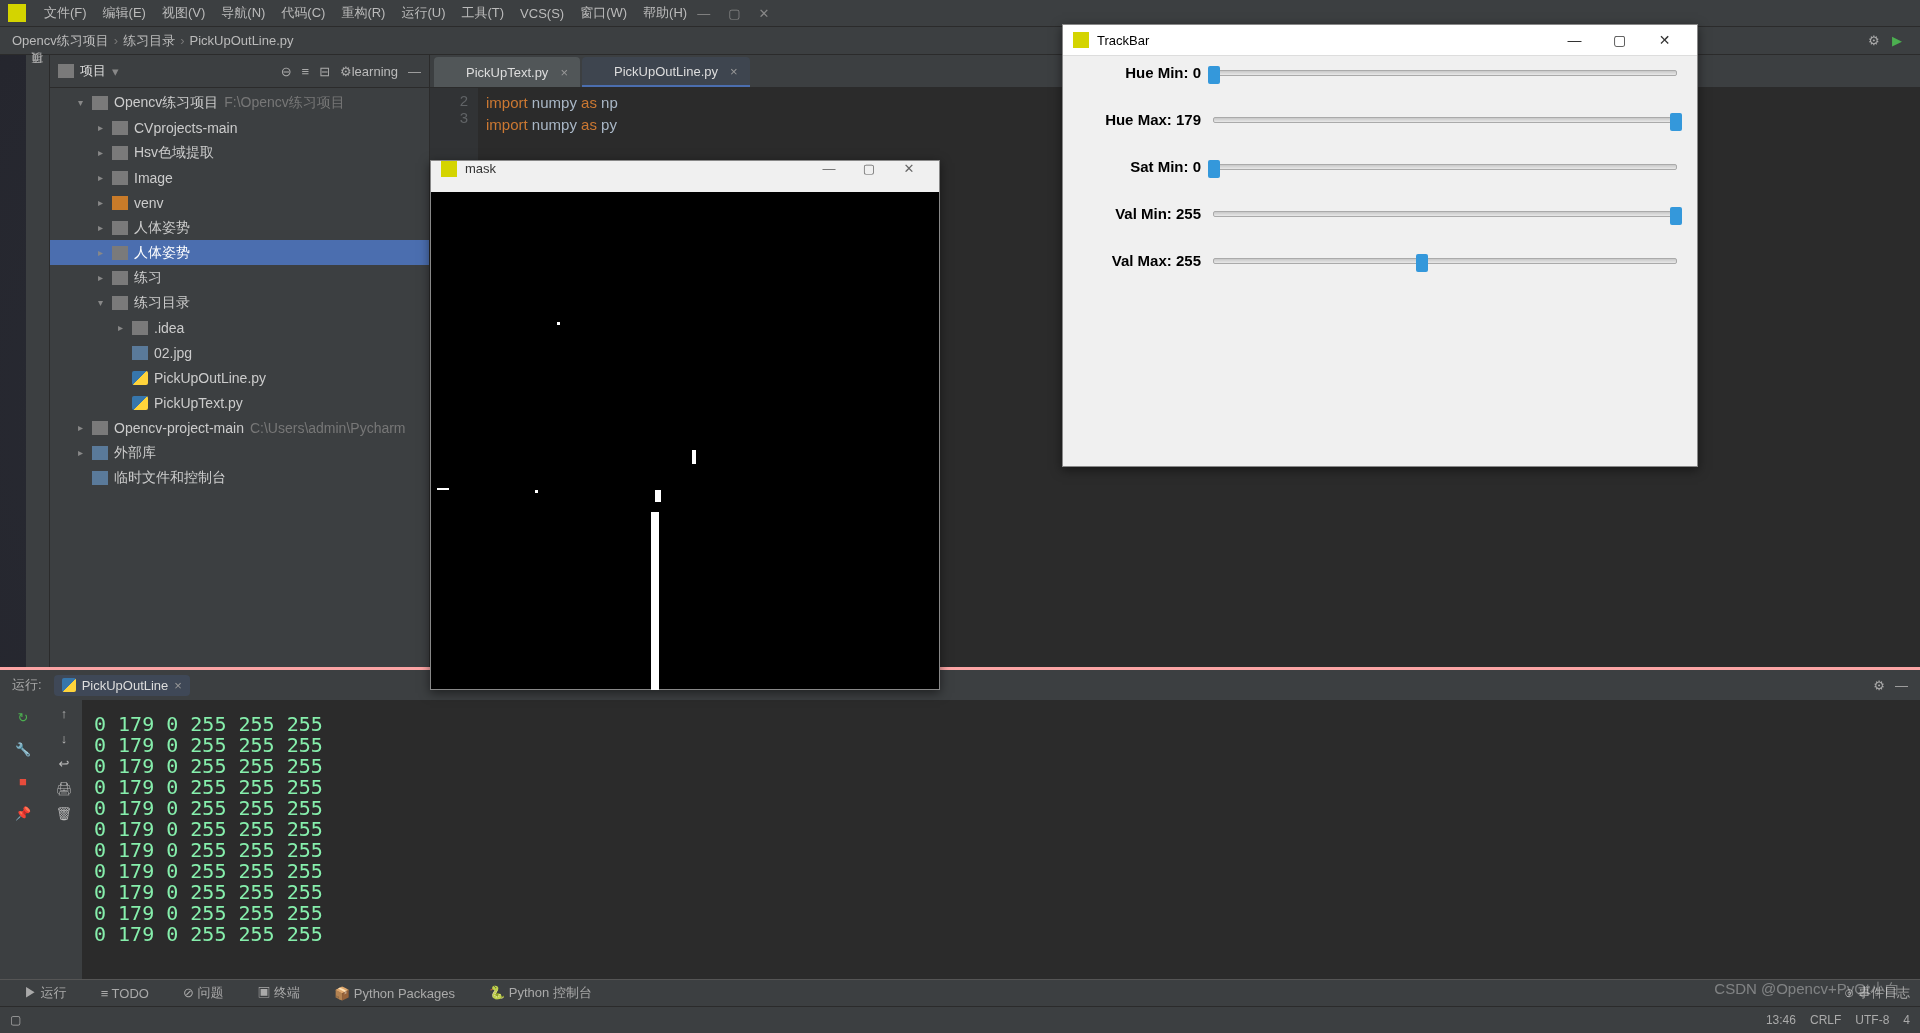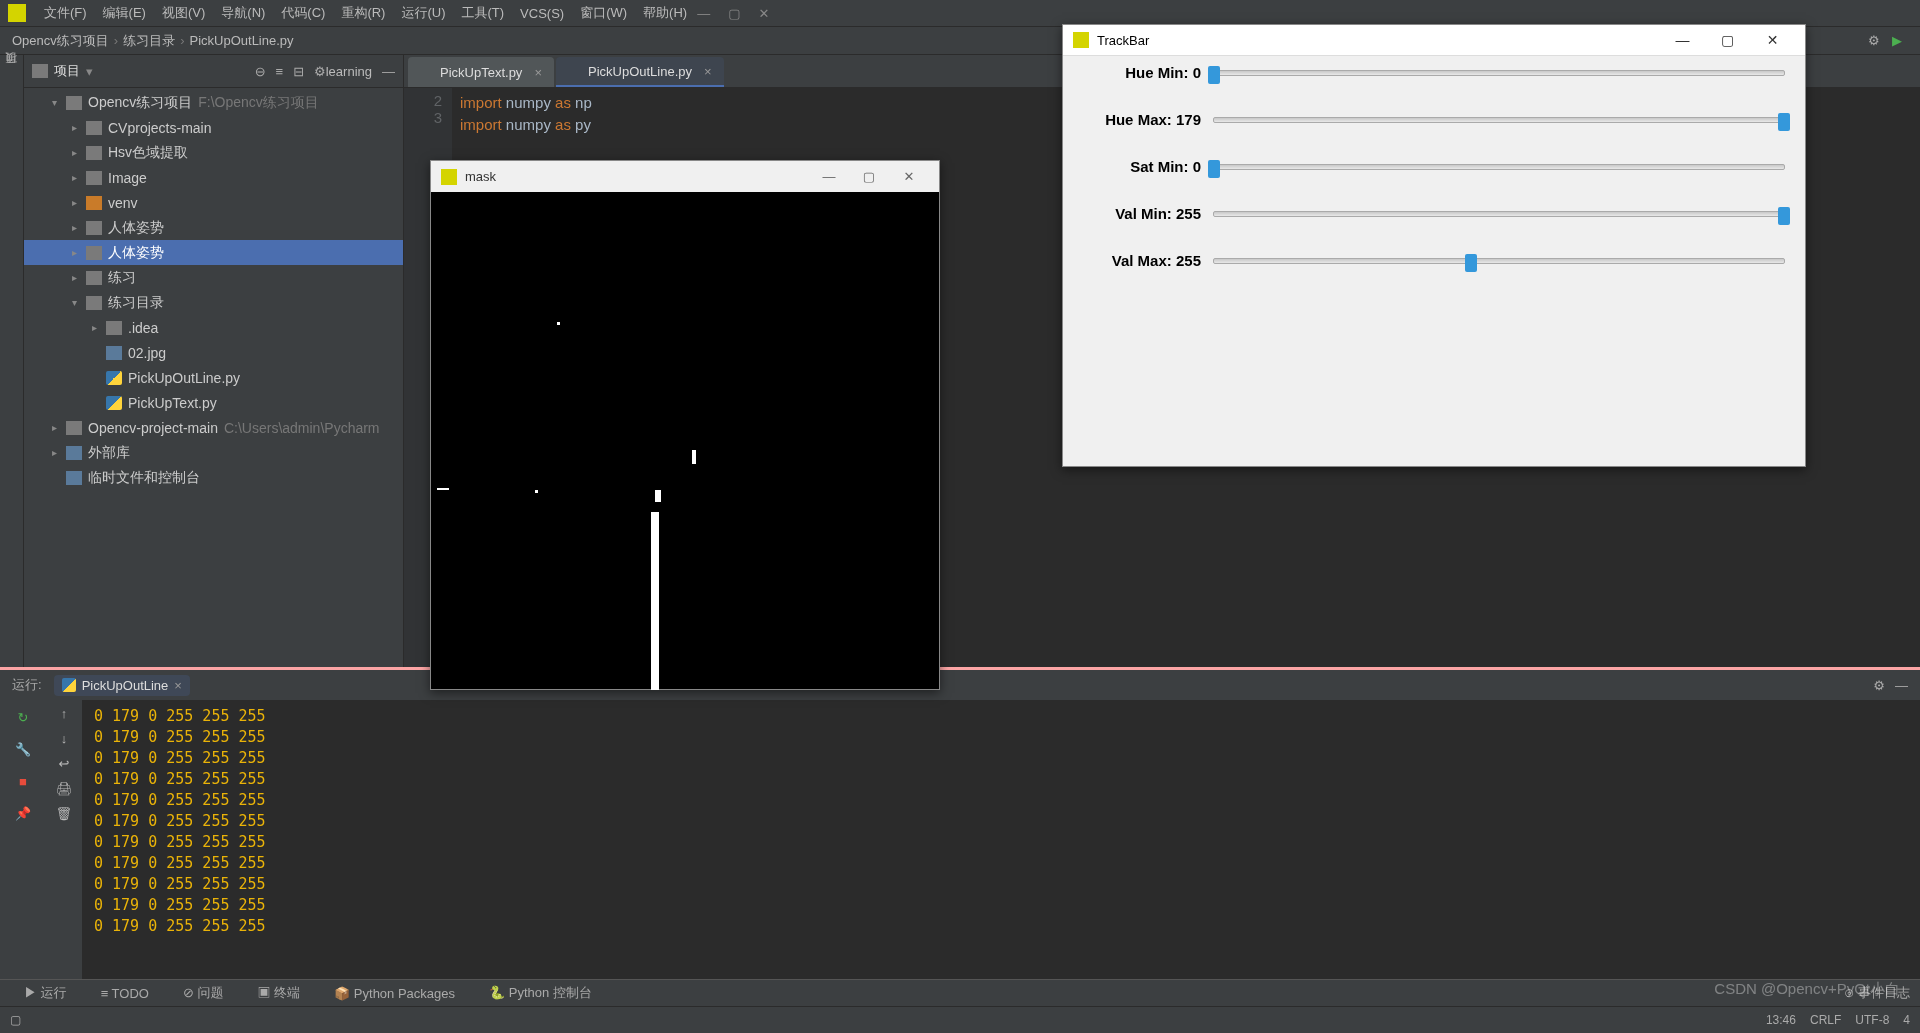--- a/index.html
+++ b/index.html
@@ -7,21 +7,21 @@
 .menubar { height: 27px; background: #3c3f41; display: flex; align-items: center; padding: 0 8px; gap: 4px; color: #bbb; border-bottom: 1px solid #2b2b2b; }
 .menubar .logo { width: 18px; height: 18px; background: #d4d400; margin-right: 8px; }
 .menubar .menu-item { padding: 2px 6px; cursor: pointer; }
 .menubar .title { flex: 1; text-align: center; color: #777; }
 .menubar .win-controls { display: flex; gap: 18px; color: #888; }
 .breadcrumb-bar { height: 28px; background: #3c3f41; display: flex; align-items: center; padding: 0 12px; border-bottom: 1px solid #2b2b2b; }
 .breadcrumb-bar .crumb { color: #bbb; }
 .breadcrumb-bar .sep { color: #777; margin: 0 5px; }
 .breadcrumb-bar .spacer { flex: 1; }
 .breadcrumb-bar .icon { width: 16px; height: 16px; margin-left: 8px; }
-.main-layout { display: flex; height: 612px; position: relative; }
+.main-layout { display: flex; height: 612px; position: relative; padding-left: 26px; }
 .left-gutter { width: 24px; background: #3c3f41; border-right: 1px solid #2b2b2b; display: flex; flex-direction: column; align-items: center; padding-top: 8px; }
 .left-gutter .vtext { writing-mode: vertical-rl; transform: rotate(180deg); color: #aaa; font-size: 12px; margin-top: 10px; }
 .project-panel { width: 380px; background: #3c3f41; border-right: 1px solid #2b2b2b; display: flex; flex-direction: column; }
 .project-header { height: 33px; display: flex; align-items: center; padding: 0 8px; border-bottom: 1px solid #2b2b2b; }
 .project-header .folder-icon { width: 16px; height: 14px; background: #7a7a7a; margin-right: 6px; }
 .project-header .title { color: #ddd; }
 .project-header .dropdown { margin-left: 6px; color: #888; }
 .project-header .spacer { flex: 1; }
 .project-header .tool-icon { color: #aaa; margin-left: 10px; cursor: pointer; }
 .tree { flex: 1; overflow: auto; padding: 2px 0; font-size: 14px; }
@@ -46,37 +46,37 @@
 .kw { color: #cc7832; } .str { color: #6a8759; } .num { color: #6897bb; }
 .run-panel { height: 366px; background: #2b2b2b; border-top: 3px solid #fca5a5; display: flex; flex-direction: column; }
 .run-header { height: 30px; background: #3c3f41; display: flex; align-items: center; padding: 0 12px; }
 .run-header .label { color: #aaa; margin-right: 12px; }
 .run-header .tab { display: flex; align-items: center; gap: 6px; color: #ddd; padding: 3px 8px; background: #4b6eaf33; border-radius: 4px; }
 .run-header .spacer { flex: 1; }
 .run-body { flex: 1; display: flex; }
 .run-gutter { width: 46px; background: #3c3f41; display: flex; flex-direction: column; align-items: center; padding-top: 6px; gap: 10px; }
 .run-gutter .btn { width: 22px; height: 22px; display: flex; align-items: center; justify-content: center; color: #aaa; cursor: pointer; }
 .run-gutter2 { width: 36px; background: #3c3f41; display: flex; flex-direction: column; align-items: center; padding-top: 6px; gap: 10px; }
-.console { flex: 1; padding: 6px 12px; font-family: "Consolas", monospace; font-size: 15px; color: #eab308; line-height: 21px; white-space: pre; overflow: hidden; }
+.console { flex: 1; padding: 14px 12px; font-family: "Consolas", monospace; font-size: 20px; color: #86efac; line-height: 21px; white-space: pre; overflow: hidden; }
 .status-bar { position: absolute; bottom: 0; left: 0; right: 0; height: 27px; background: #3c3f41; display: flex; align-items: center; padding: 0 10px; font-size: 12px; color: #aaa; border-top: 1px solid #2b2b2b; }
 .bottom-tabs { position: absolute; bottom: 27px; left: 0; right: 0; height: 27px; background: #3c3f41; display: flex; align-items: center; padding: 0 10px; gap: 20px; font-size: 13px; color: #aaa; border-top: 1px solid #555; }
 .status-bar .spacer, .bottom-tabs .spacer { flex: 1; }
 .status-bar .item, .bottom-tabs .item { margin-left: 14px; }
 
 
 .mask-window { position: absolute; left: 430px; top: 160px; width: 510px; height: 530px; background: #000; border: 1px solid #888; box-shadow: 0 3px 10px rgba(0,0,0,0.5); z-index: 50; }
-.mask-window .titlebar { height: 31px; background: #f0f0f0; display: flex; align-items: center; padding: 0 10px; color: #333; }
+.mask-window .titlebar { height: 31px; background: #f0f0f0; display: flex; align-items: flex-start; padding: 0 10px; color: #333; }
 .mask-window .titlebar .logo { width: 16px; height: 16px; background: #d4d400; margin-right: 8px; }
 .mask-window .titlebar .spacer { flex: 1; }
 .mask-window .titlebar .btn { width: 40px; text-align: center; color: #666; cursor: pointer; }
 .mask-window .content { position: relative; width: 100%; height: calc(100% - 31px); background: #000; }
 .mask-window .blob { position: absolute; background: #fff; }
 
 
-.trackbar-window { position: absolute; left: 1062px; top: 24px; width: 744px; height: 443px; background: #f0f0f0; border: 1px solid #888; box-shadow: 0 3px 10px rgba(0,0,0,0.5); z-index: 60; color: #000; }
+.trackbar-window { position: absolute; left: 1062px; top: 24px; width: 636px; height: 443px; background: #f0f0f0; border: 1px solid #888; box-shadow: 0 3px 10px rgba(0,0,0,0.5); z-index: 60; color: #000; }
 .trackbar-window .titlebar { height: 31px; background: #fff; display: flex; align-items: center; padding: 0 10px; border-bottom: 1px solid #ddd; }
 .trackbar-window .titlebar .logo { width: 16px; height: 16px; background: #d4d400; margin-right: 8px; }
 .trackbar-window .titlebar .spacer { flex: 1; }
 .trackbar-window .titlebar .btn { width: 45px; text-align: center; color: #333; cursor: pointer; font-size: 14px; }
 .trackbar-window .sliders { padding: 8px 20px; }
 .slider-row { display: flex; align-items: center; margin-bottom: 30px; }
 .slider-row .label { width: 130px; text-align: right; font-weight: bold; font-size: 15px; padding-right: 12px; }
 .slider-row .track { flex: 1; height: 6px; background: linear-gradient(#c8c8c8,#e8e8e8); border: 1px solid #aaa; border-radius: 2px; position: relative; cursor: pointer; }
 .slider-row .thumb { position: absolute; top: -5px; width: 12px; height: 18px; background: #3498db; border-radius: 2px; transform: translateX(-50%); }
 

